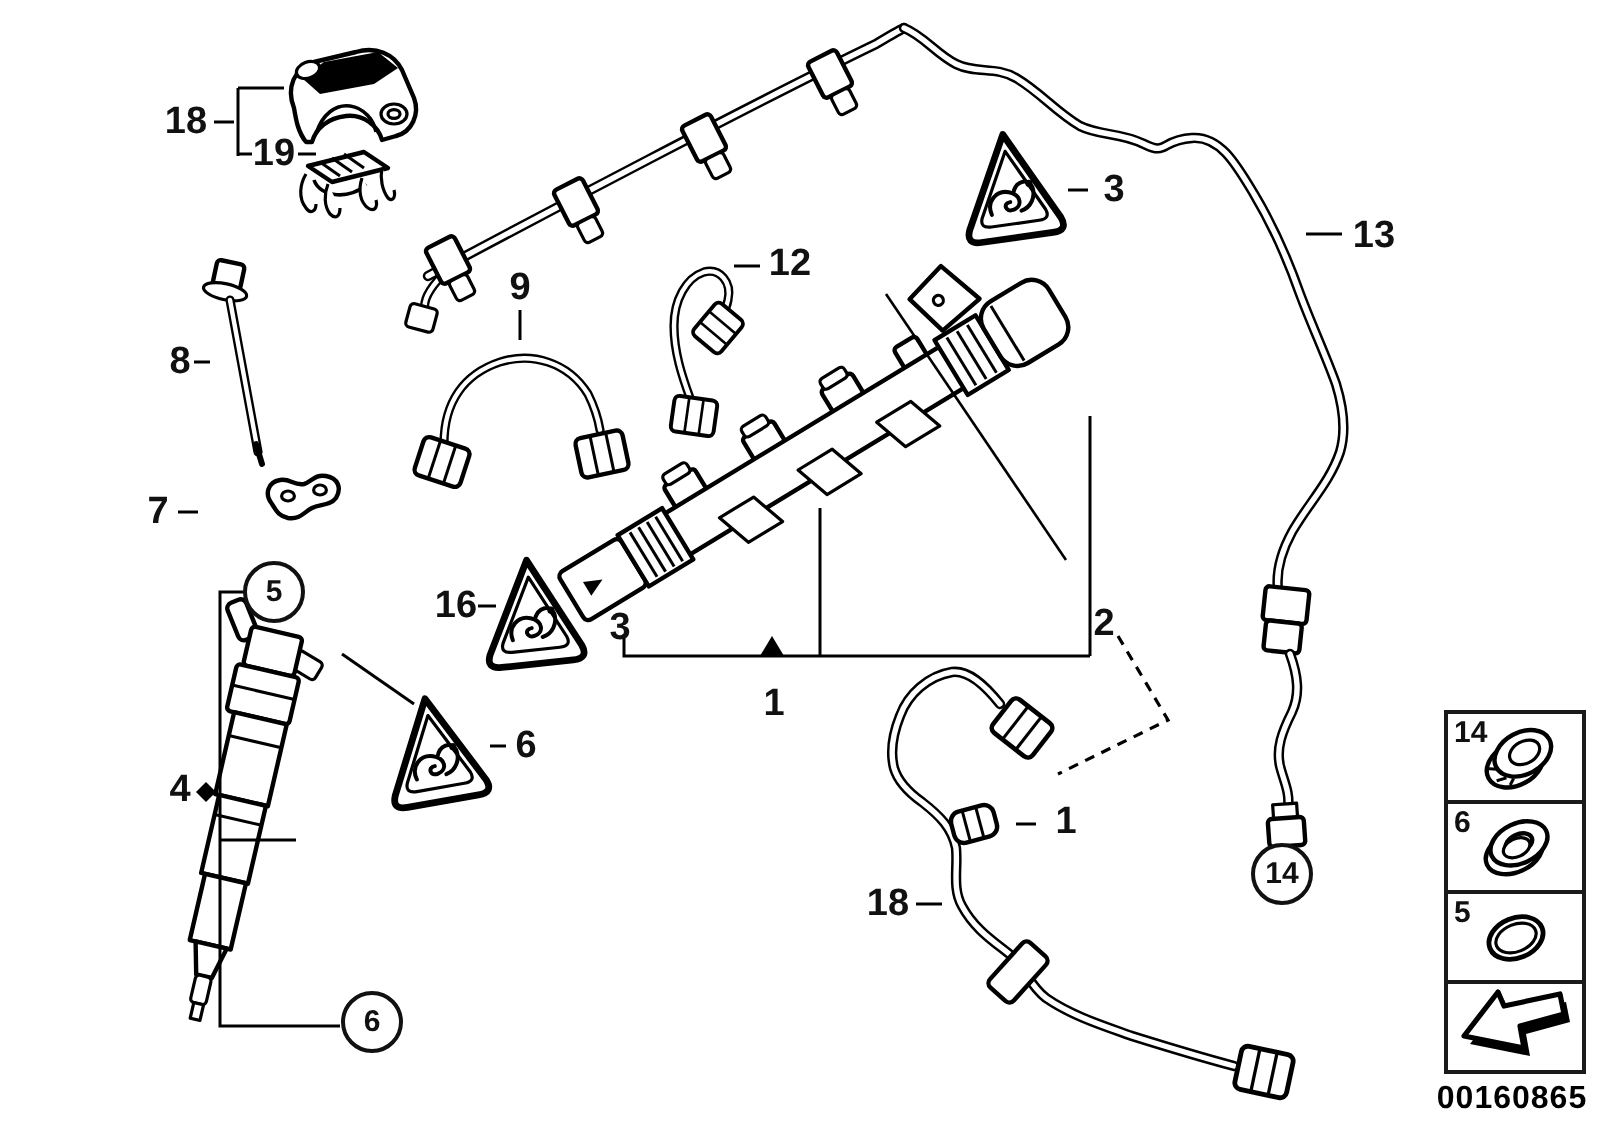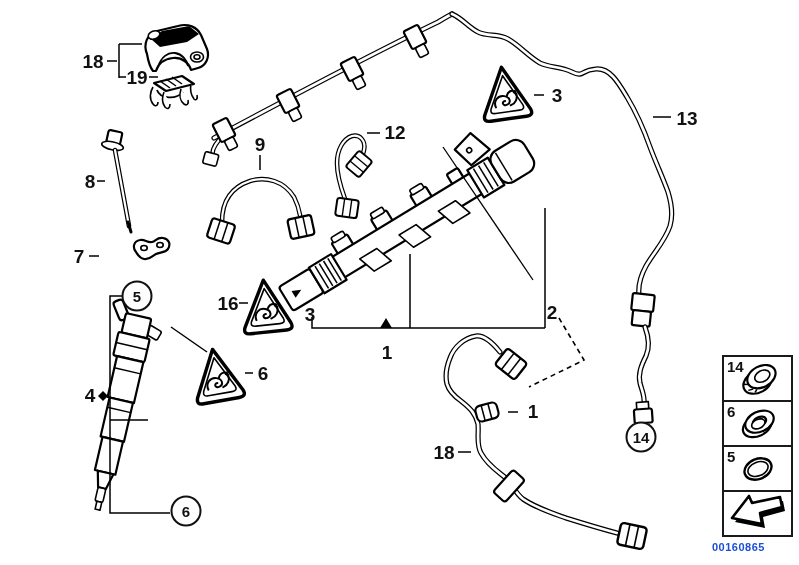--- a/index.html
+++ b/index.html
@@ -9,22 +9,22 @@
   .label{position:absolute;transform:translate(-50%,-50%);font-weight:bold;font-size:19px;
          color:#111;letter-spacing:0;line-height:1;user-select:none;cursor:pointer;}
   .circled{position:absolute;transform:translate(-50%,-50%);width:27px;height:27px;border:2.5px solid #111;
            border-radius:50%;background:#fff;display:flex;align-items:center;justify-content:center;
            font-weight:bold;font-size:15px;color:#111;cursor:pointer;}
   .legend{position:absolute;left:722px;top:355px;width:67px;border:2px solid #1a1a1a;background:#fff;}
   .cell{height:43px;border-top:2px solid #1a1a1a;position:relative;cursor:pointer;background:#fff;}
   .cell:first-child{border-top:none;}
   .cell .cl{position:absolute;left:3px;top:1px;font-weight:bold;font-size:15px;color:#111;}
   .cell svg{position:absolute;left:0;top:0;}
-  .code{position:absolute;left:712px;top:541px;width:88px;text-align:left;font-weight:bold;
-        font-size:11px;color:#1d4ed8;letter-spacing:.5px;}
+  .code{position:absolute;left:712px;top:541px;width:88px;text-align:center;font-weight:bold;
+        font-size:16px;color:#000000;letter-spacing:.5px;}
   
   .tube-o{fill:none;stroke:#000;stroke-width:5.2;stroke-linecap:round;}
   .tube-i{fill:none;stroke:#fff;stroke-width:2.7;stroke-linecap:round;}
   .pipe-o{fill:none;stroke:#000;stroke-width:4.6;stroke-linecap:round;}
   .pipe-i{fill:none;stroke:#fff;stroke-width:2.2;stroke-linecap:round;}
   .ln{fill:none;stroke:#000;stroke-width:1.5;}
   .pt{fill:#fff;stroke:#000;stroke-width:2.2;stroke-linejoin:round;}
   .pt1{fill:#fff;stroke:#000;stroke-width:1.6;stroke-linejoin:round;}
 </style>
 </head>

